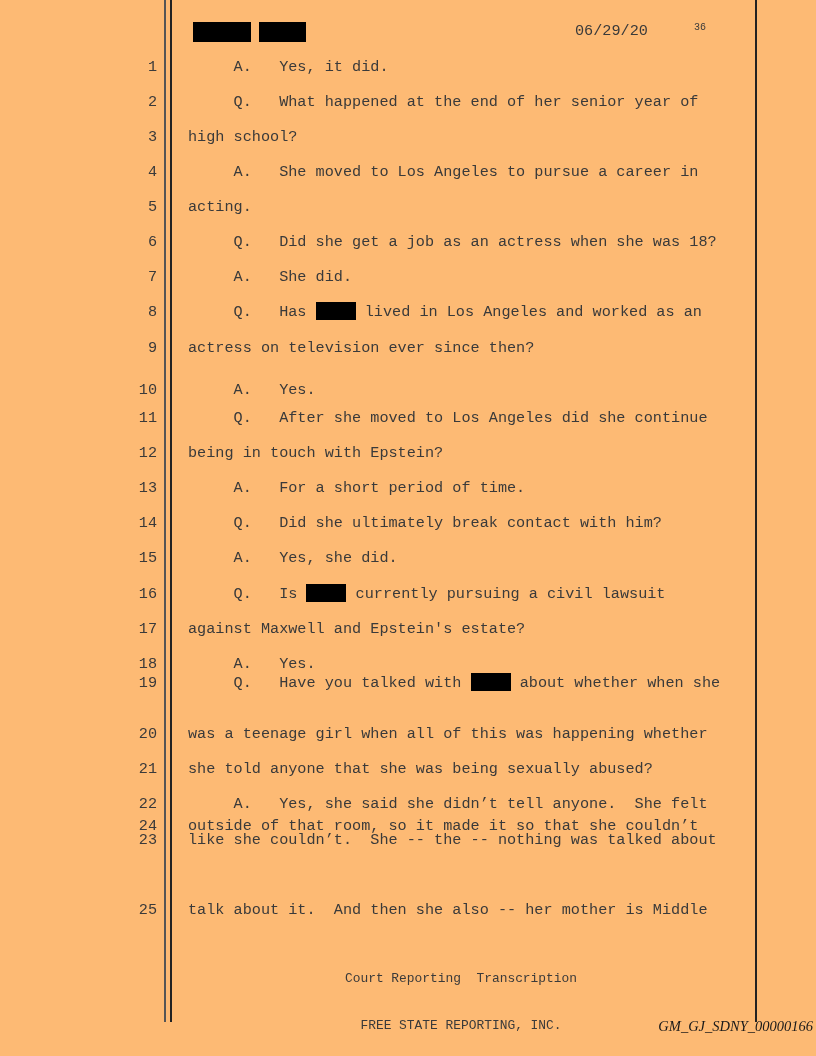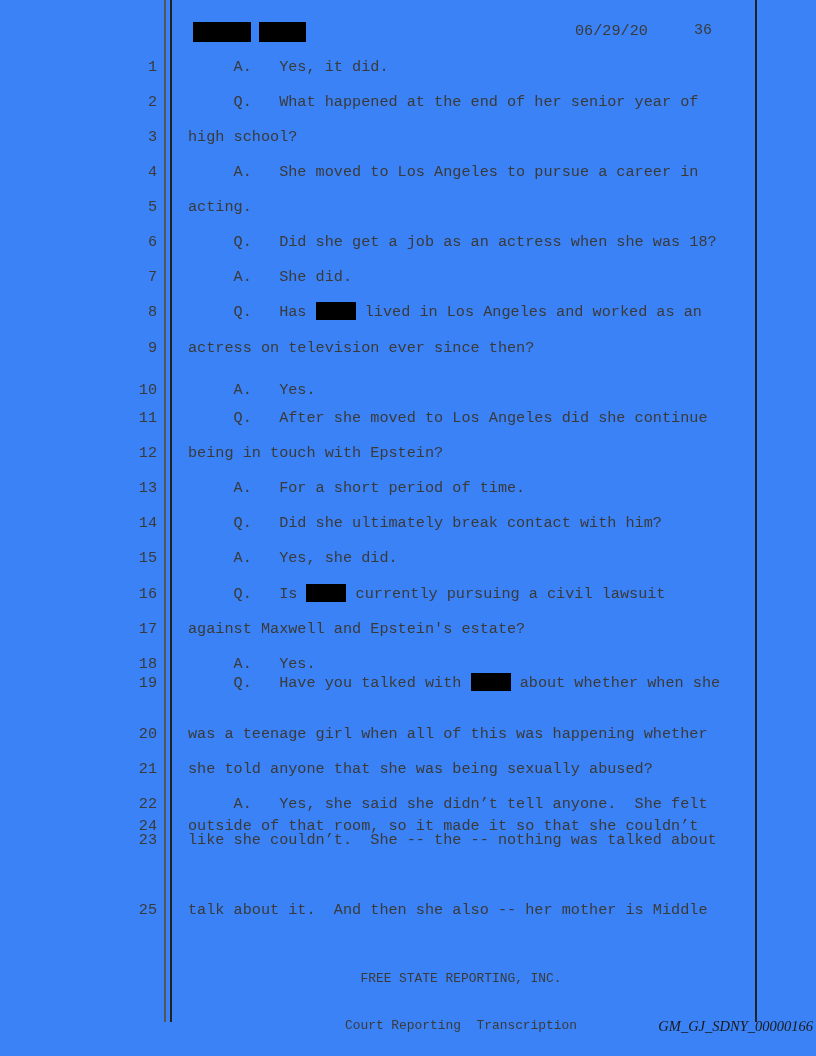--- a/index.html
+++ b/index.html
@@ -1,32 +1,32 @@
 <!DOCTYPE html>
 <html><head>
 <meta charset="utf-8">
 <style>
   html,body{margin:0;padding:0;background:#ffffff;}
   .page{
     position:relative;
     width:816px;height:1056px;
-    background:#3b82f6;
+    background:#fdba74;
     font-family:"Liberation Mono","DejaVu Sans Mono",monospace;
     color:#3a3a3a;
     overflow:hidden;
   }
   .rule{position:absolute;top:0;height:1022px;}
   .rule-left-outer{left:164px;width:1.5px;background:#555;}
   .rule-left-inner{left:169.5px;width:2px;background:#222;}
   .rule-right{left:755px;width:1.5px;background:#222;}
   .hredact{position:absolute;top:22px;height:20px;background:#000;}
   .hr1{left:193px;width:58px;}
   .hr2{left:259px;width:47px;}
   .date{position:absolute;left:575px;top:22px;font-size:15.2px;white-space:pre;}
-  .pageno{position:absolute;left:694px;top:22px;font-size:15px;white-space:pre;}
+  .pageno{position:absolute;left:694px;top:22px;font-size:10px;white-space:pre;}
   .t-line{
     position:absolute;left:0;width:756px;height:35.14px;
     line-height:35.14px;font-size:15.2px;white-space:pre;
   }
   .t-num{position:absolute;left:90px;top:0;width:67px;text-align:right;}
   .t-text{position:absolute;left:188px;top:0;text-align:center;}
   .redact{
     display:inline-block;width:40px;height:18px;background:#000;
     vertical-align:-4px;
   }
@@ -76,20 +76,20 @@
       <div class="t-line" style="top: 666px; padding-left: 8px;"><span class="t-num">19</span><span class="t-text"><span>     Q.   Have you talked with </span><span class="redact"></span><span> about whether when she</span></span></div>
       <div class="t-line" style="top: 717.16px;"><span class="t-num">20</span><span class="t-text"><span>was a teenage girl when all of this was happening whether</span></span></div>
       <div class="t-line" style="top: 752.3px;"><span class="t-num">21</span><span class="t-text"><span>she told anyone that she was being sexually abused?</span></span></div>
       <div class="t-line" style="top: 787.44px;"><span class="t-num">22</span><span class="t-text"><span>     A.   Yes, she said she didn’t tell anyone.  She felt</span></span></div>
       <div class="t-line" style="top: 822.58px;"><span class="t-num">23</span><span class="t-text"><span>like she couldn’t.  She -- the -- nothing was talked about</span></span></div>
       <div class="t-line" style="top: 809px;"><span class="t-num">24</span><span class="t-text"><span>outside of that room, so it made it so that she couldn’t</span></span></div>
       <div class="t-line" style="top: 892.86px;"><span class="t-num">25</span><span class="t-text"><span>talk about it.  And then she also -- her mother is Middle</span></span></div>
     </div>
 
   <div class="footer">
+    <div>Court Reporting  Transcription</div>
     <div>FREE STATE REPORTING, INC.</div>
-    <div>Court Reporting  Transcription</div>
     
     
   </div>
 
   <div class="bates">GM_GJ_SDNY_00000166</div>
 </div>
 
 </body></html>

